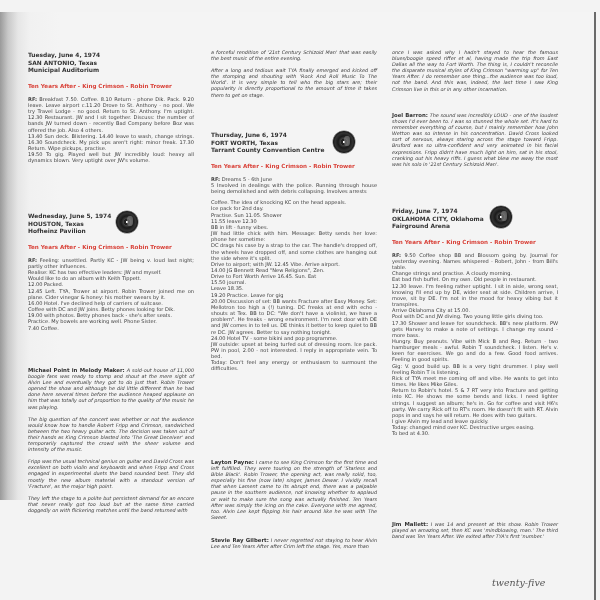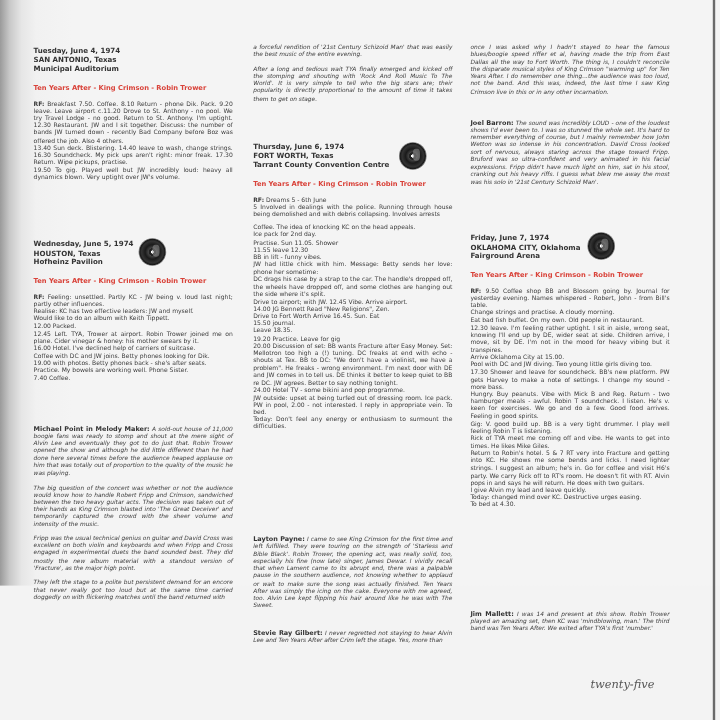--- a/index.html
+++ b/index.html
@@ -1,19 +1,19 @@
 <!DOCTYPE html>
 <html><head>
 <meta charset="utf-8">
 <style>
   * { box-sizing: border-box; margin: 0; padding: 0; }
   html, body { width: 600px; height: 600px; overflow: hidden; background: #f3f3f3; }
   body { position: relative; font-family: "DejaVu Sans", sans-serif; color: #3a3a3a; }
   .page {
-    position: absolute; left: 0; top: 0; width: 600px; height: 488px;
+    position: absolute; left: 0; top: 12px; width: 600px; height: 488px;
     background: linear-gradient(to right, #9a9a9a 0px, #c8c8c8 8px, #e6e6e6 18px, #f1f1f1 30px, #f4f4f4 60px, #f4f4f4 100%);
   }
   .edge-line { position: absolute; left: 594px; top: 0; width: 2px; height: 600px; background: #6a6a6a; }
   .col { position: absolute; top: 0; }
   .col1 { left: 28px; width: 166px; }
   .col2 { left: 211px; width: 166px; }
   .col3 { left: 392px; width: 166px; }
   .entry { position: absolute; left: 0; width: 100%; }
   .head { font-weight: bold; font-size: 5.9px; line-height: 7.6px; color: #333; }
   .bands { color: #d9433a; font-weight: bold; font-size: 5.6px; margin-top: 8px; }

